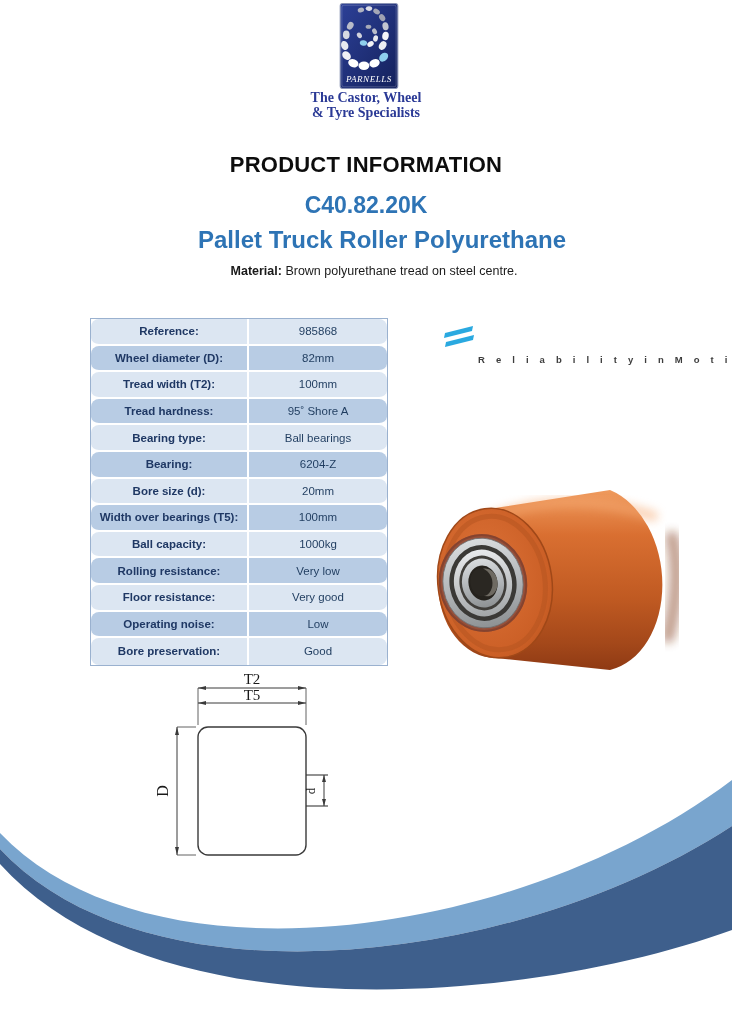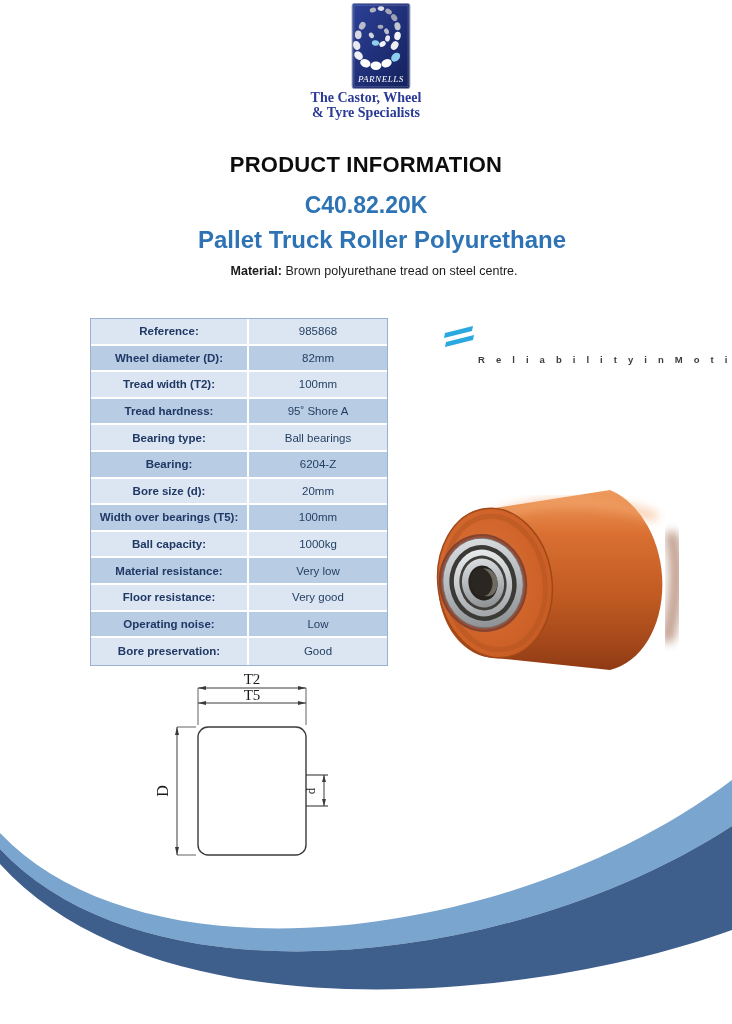--- a/index.html
+++ b/index.html
@@ -5,21 +5,21 @@
   html,body{margin:0;padding:0;background:#888;}
   .page{
     position:relative;
     width:732px;height:1024px;
     background:#ffffff;
     overflow:hidden;
     font-family:"Liberation Sans", sans-serif;
     margin:0 auto;
   }
   
-  .parnells-logo{position:absolute;left:339px;top:3px;width:60px;height:86px;margin-left:12px;}
+  .parnells-logo{position:absolute;left:339px;top:3px;width:60px;height:86px;}
   .parnells-tagline{
     position:absolute;left:0;top:90px;width:732px;
     text-align:center;
     font-family:"Liberation Serif", serif;
     font-weight:700;
     font-size:14px;line-height:15px;color:#2b3a96;
   }
   
   .title{
     position:absolute;left:0;top:152px;width:732px;text-align:center;
@@ -37,21 +37,21 @@
     position:absolute;left:8px;top:264px;width:732px;text-align:center;
     font-size:12.5px;color:#1a1a1a;
   }
   .material b{font-weight:700;}
   
   .spec-table{
     position:absolute;left:90px;top:318px;width:298px;
     border:1px solid #9ab1cf;
     box-sizing:border-box;
   }
-  .spec-row{display:flex;height:26.6px;box-sizing:border-box;}
+  .spec-row{display:flex;height:26.6px;box-sizing:border-box;border-radius:8px;}
   .spec-row:nth-child(odd){background:#dce6f2;}
   .spec-row:nth-child(even){background:#b8cce4;}
   .spec-row:not(:last-child){border-bottom:2.4px solid #ffffff;}
   .spec-label,.spec-value{
     display:flex;align-items:center;justify-content:center;
     box-sizing:border-box;font-size:11.5px;color:#1f3864;
   }
   .spec-label{width:158px;font-weight:700;border-right:2.6px solid #ffffff;}
   .spec-value{flex:1;color:#1f3c5f;}
   
@@ -156,21 +156,21 @@
       </div>
     <div class="spec-row">
         <div class="spec-label">Width over bearings (T5):</div>
         <div class="spec-value">100mm</div>
       </div>
     <div class="spec-row">
         <div class="spec-label">Ball capacity:</div>
         <div class="spec-value">1000kg</div>
       </div>
     <div class="spec-row">
-        <div class="spec-label">Material resistance:</div>
+        <div class="spec-label">Rolling resistance:</div>
         <div class="spec-value">Very low</div>
       </div>
     <div class="spec-row">
         <div class="spec-label">Floor resistance:</div>
         <div class="spec-value">Very good</div>
       </div>
     <div class="spec-row">
         <div class="spec-label">Operating noise:</div>
         <div class="spec-value">Low</div>
       </div>

